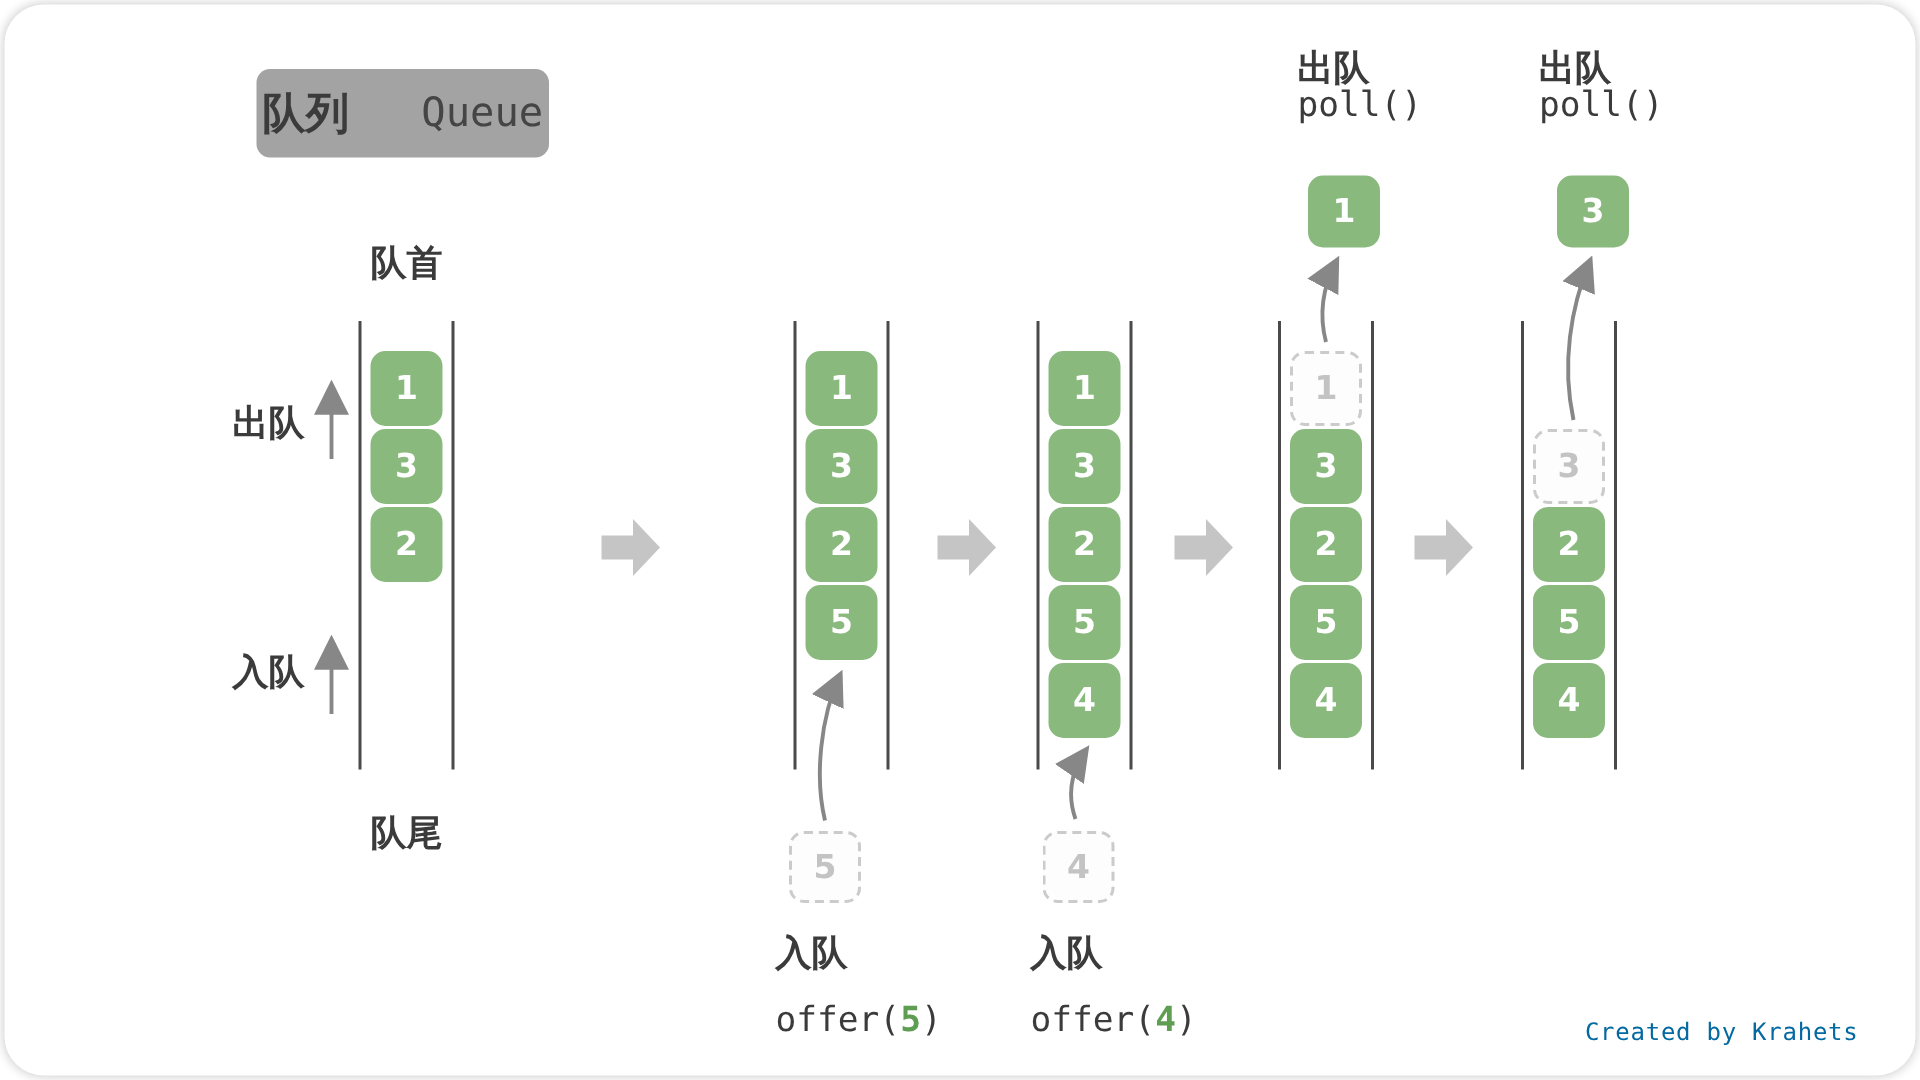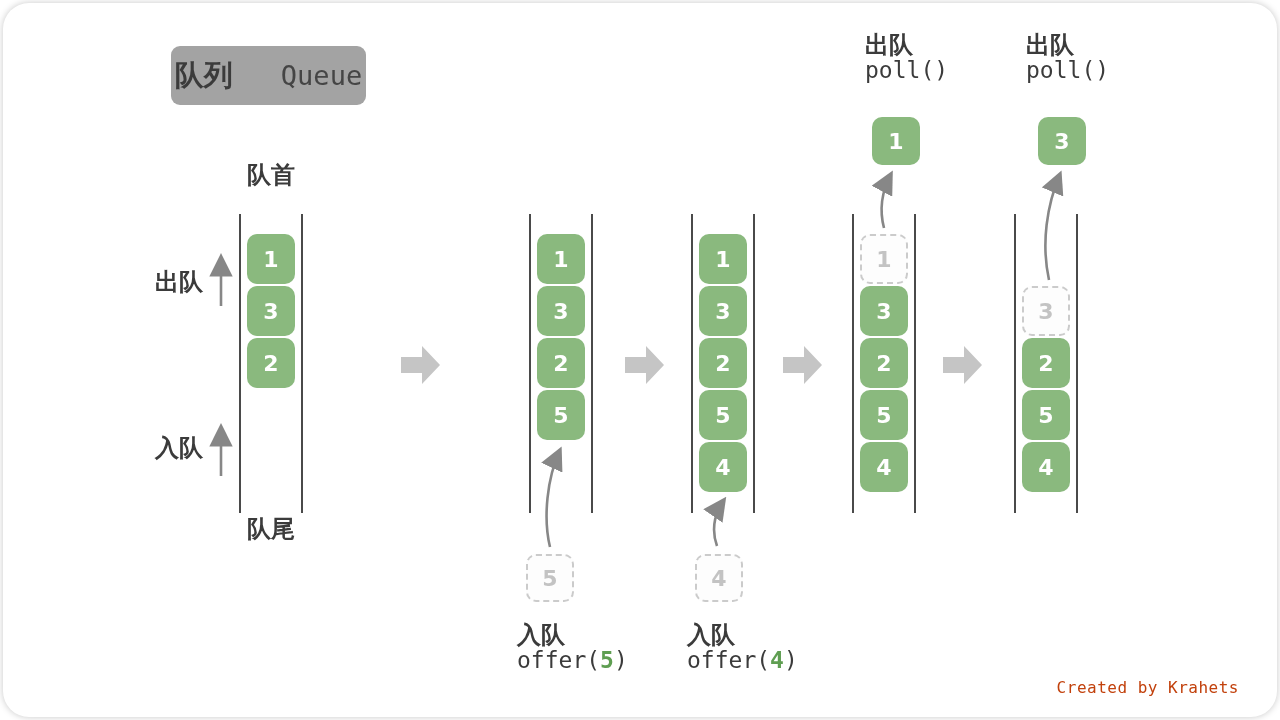--- a/index.html
+++ b/index.html
@@ -23,39 +23,39 @@
   .box.solid{color:#ffffff;}
   .box.dashed{border:2px dashed #cbcbcb;background:#fdfdfd;}
   .box.io{height:48px;}
 
   .top-label{position:absolute;top:29px;}
   .top-label .zh{font-size:24px;font-weight:bold;line-height:26px;}
   .top-label .code{font-size:23px;line-height:24px;}
 
   .caption{position:absolute;top:619px;}
   .caption .zh{font-size:24px;font-weight:bold;line-height:26px;}
-  .caption .code{font-size:23px;margin-top:0;line-height:24px;}
+  .caption .code{font-size:23px;margin-top:20px;line-height:24px;}
   .caption .code .val{font-weight:bold;}
 
   #arrow-layer{position:absolute;left:0;top:0;width:1280px;height:720px;pointer-events:none;}
 
   #watermark{position:absolute;right:38px;top:675px;font-size:16px;letter-spacing:0.5px;}
 </style>
 </head>
 <body style="color: rgb(59, 59, 59);">
 
 <div id="canvas">
 
   <div id="title-box" style="background: #a3a3a3;">
     <span id="title-zh">队列</span>
     <span id="title-en" class="mono">Queue</span>
   </div>
 
   <div class="side-label center-x" style="left:268px;top:156px;">队首</div>
-  <div class="side-label center-x" style="left:268px;top:510px;">队尾</div>
+  <div class="side-label center-x" style="left:268px;top:536px;">队尾</div>
   <div class="side-label" style="left:152px;top:263px;">出队</div>
   <div class="side-label" style="left:152px;top:429px;">入队</div>
 
   <div id="columns">
       <div class="channel-line" style="left: 236px; background: rgb(74, 74, 74);"></div>
       <div class="channel-line" style="left: 298px; background: rgb(74, 74, 74);"></div>
       <div class="box solid" style="left: 244px; top: 231px; background: rgb(138, 185, 126); color: rgb(255, 255, 255);">1</div>
       <div class="box solid" style="left: 244px; top: 283px; background: rgb(138, 185, 126); color: rgb(255, 255, 255);">3</div>
       <div class="box solid" style="left: 244px; top: 335px; background: rgb(138, 185, 126); color: rgb(255, 255, 255);">2</div>
       <div class="channel-line" style="left: 526px; background: rgb(74, 74, 74);"></div>
@@ -121,14 +121,14 @@
     <g id="thin-arrows" fill="none" stroke-width="2.6" stroke="#878787">
         <path d="M218,303 L218,254" marker-end="url(#ah)"></path>
         <path d="M218,473 L218,424" marker-end="url(#ah)"></path>
         <path d="M547,544 C540,515 544,475 557,447" marker-end="url(#ah)"></path>
         <path d="M714,543 C708,526 712,510 721,497" marker-end="url(#ah)"></path>
         <path d="M881,225 C876,206 879,188 888,171" marker-end="url(#ah)"></path>
         <path d="M1046,277 C1038,240 1044,202 1057,171" marker-end="url(#ah)"></path>
       </g>
   </svg>
 
-  <div id="watermark" class="mono" style="color: #c2410c; text-align: right;">Created by Krahets</div>
+  <div id="watermark" class="mono" style="color: #0369a1; text-align: right;">Created by Krahets</div>
 </div>
 
 </body></html>

